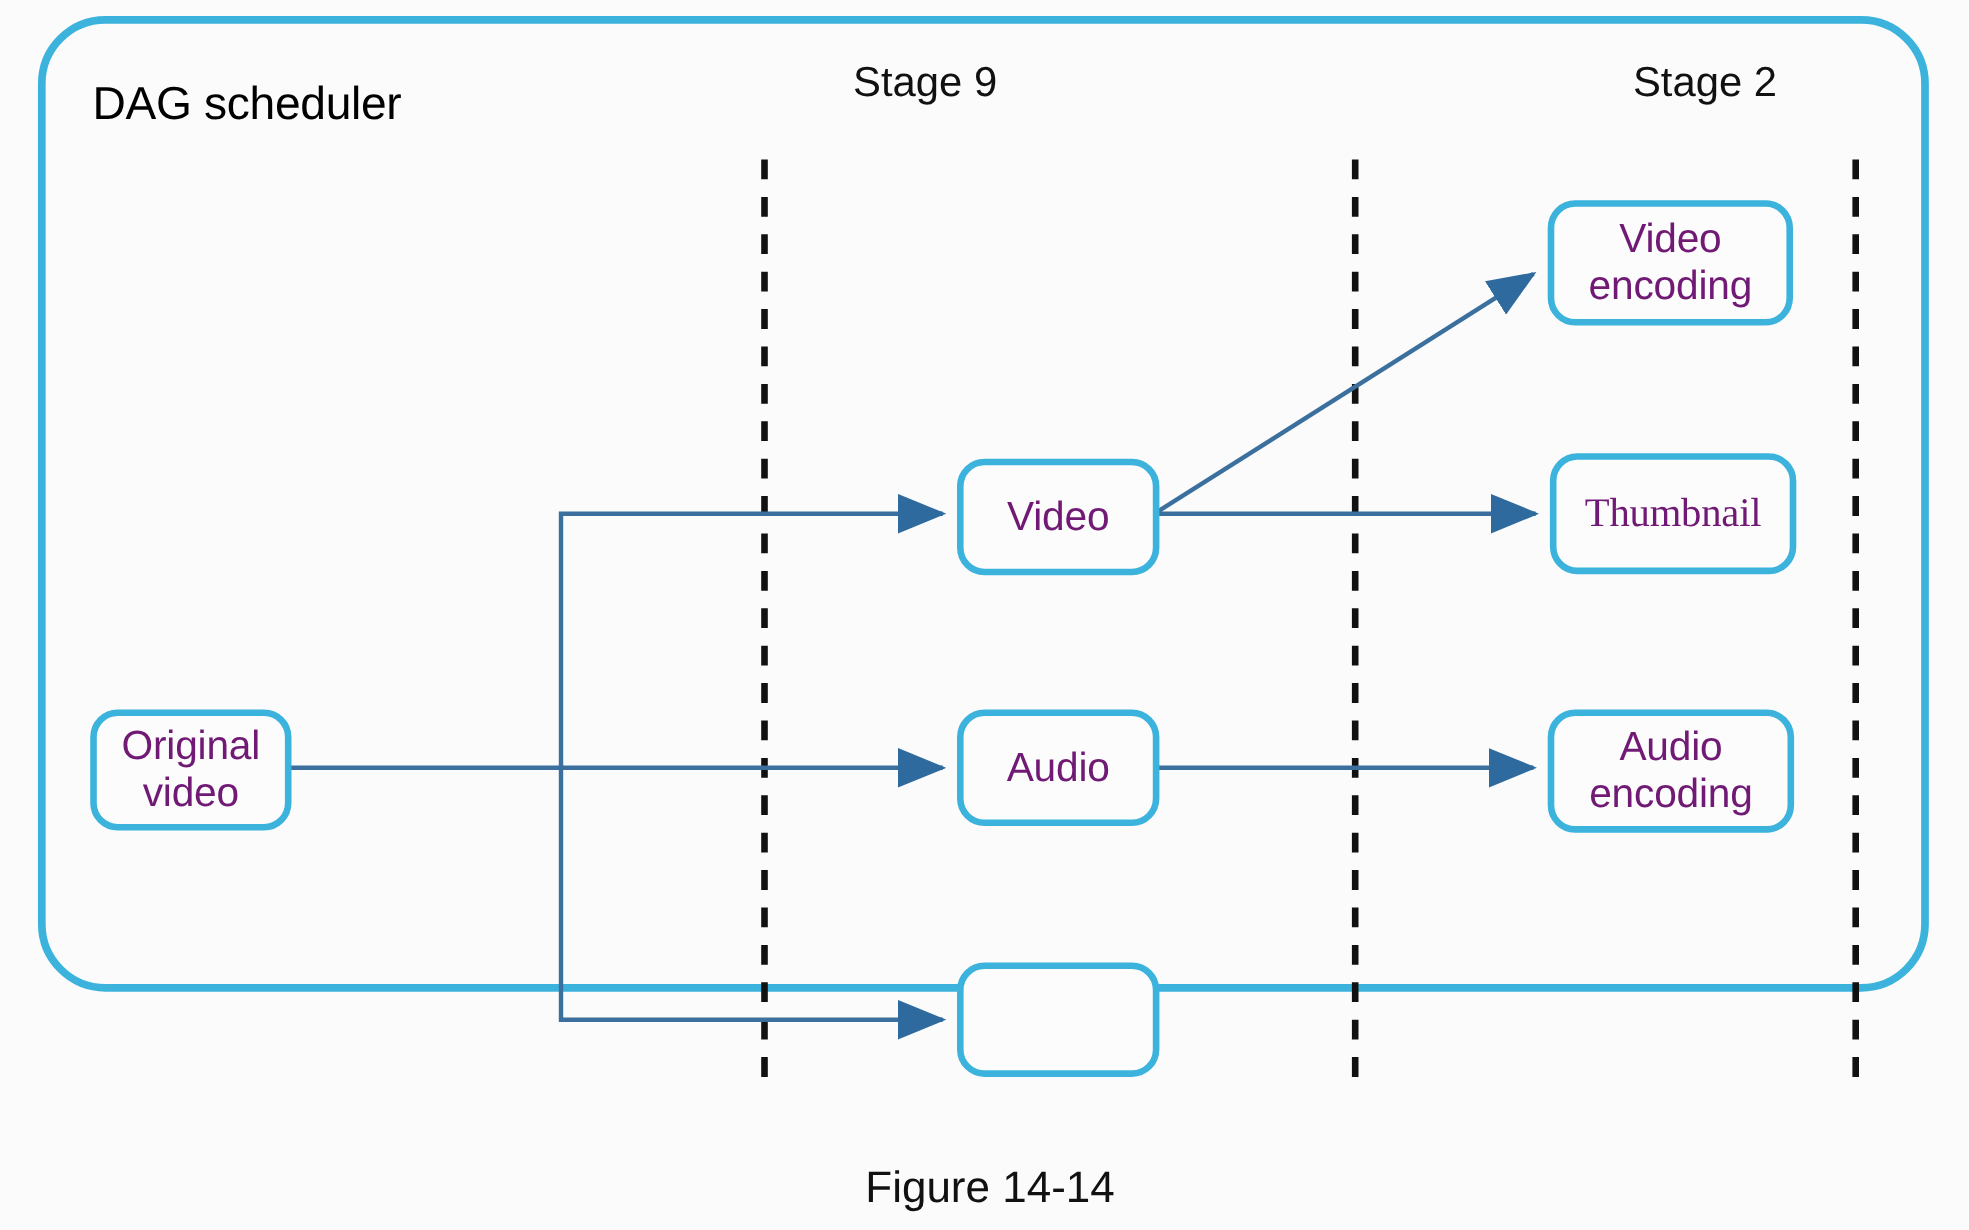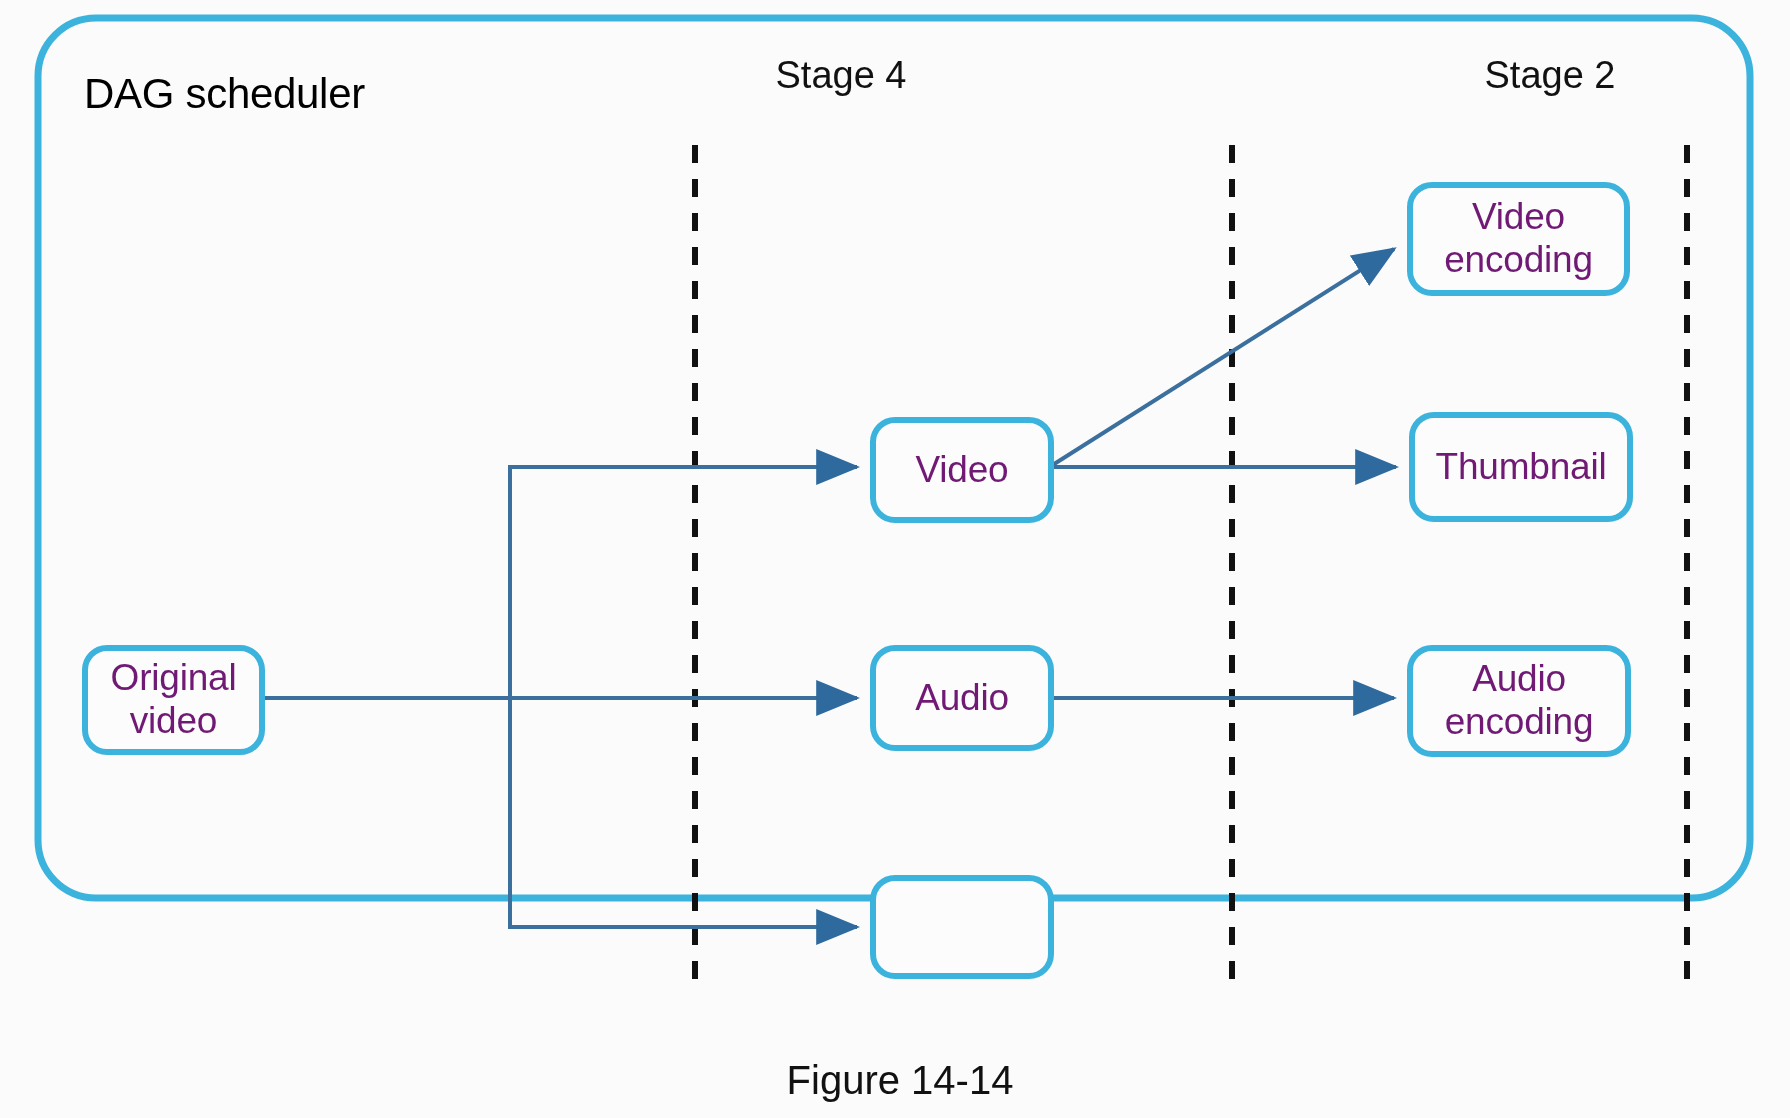--- a/index.html
+++ b/index.html
@@ -93,21 +93,21 @@
     <rect x="873" y="420" width="178" height="100" rx="22" ry="22" fill="#fcfcfc" stroke="#3BB3DC" stroke-width="6"></rect>
     <rect x="873" y="648" width="178" height="100" rx="22" ry="22" fill="#fcfcfc" stroke="#3BB3DC" stroke-width="6"></rect>
     <rect x="873" y="878" width="178" height="98" rx="22" ry="22" fill="#fcfcfc" stroke="#3BB3DC" stroke-width="6"></rect>
     <rect x="1410" y="185" width="217" height="108" rx="22" ry="22" fill="#fcfcfc" stroke="#3BB3DC" stroke-width="6"></rect>
     <rect x="1412" y="415" width="218" height="104" rx="22" ry="22" fill="#fcfcfc" stroke="#3BB3DC" stroke-width="6"></rect>
     <rect x="1410" y="648" width="218" height="106" rx="22" ry="22" fill="#fcfcfc" stroke="#3BB3DC" stroke-width="6"></rect>
   </svg>
 
   <div class="lbl" id="panel-title" style="left:84px; top:70px;">DAG scheduler</div>
 
-  <div class="lbl stage-label" style="left:841px; top:54px;">Stage 4</div>
+  <div class="lbl stage-label" style="left:841px; top:54px;">Stage 9</div>
   <div class="lbl stage-label" style="left:1550px; top:54px;">Stage 2</div>
 
   <div class="node-label" style="left:85px; top:648px; width:177px; height:104px;">
     <div>
       <div>Original</div>
       <div>video</div>
     </div>
   </div>
 
   <div class="node-label" style="left:873px; top:420px; width:178px; height:100px;">
@@ -123,21 +123,21 @@
   </div>
 
 
   <div class="node-label" style="left:1410px; top:185px; width:217px; height:108px;">
     <div>
       <div>Video</div>
       <div>encoding</div>
     </div>
   </div>
 
-  <div class="node-label" style="left:1412px; top:415px; width:218px; height:104px;">
+  <div class="node-label" style="left:1412px; top:415px; width:218px; height:104px;font-family:Liberation Serif, serif;">
     <div>
       <div>Thumbnail</div>
     </div>
   </div>
 
   <div class="node-label" style="left:1410px; top:648px; width:218px; height:106px;">
     <div>
       <div>Audio</div>
       <div>encoding</div>
     </div>

